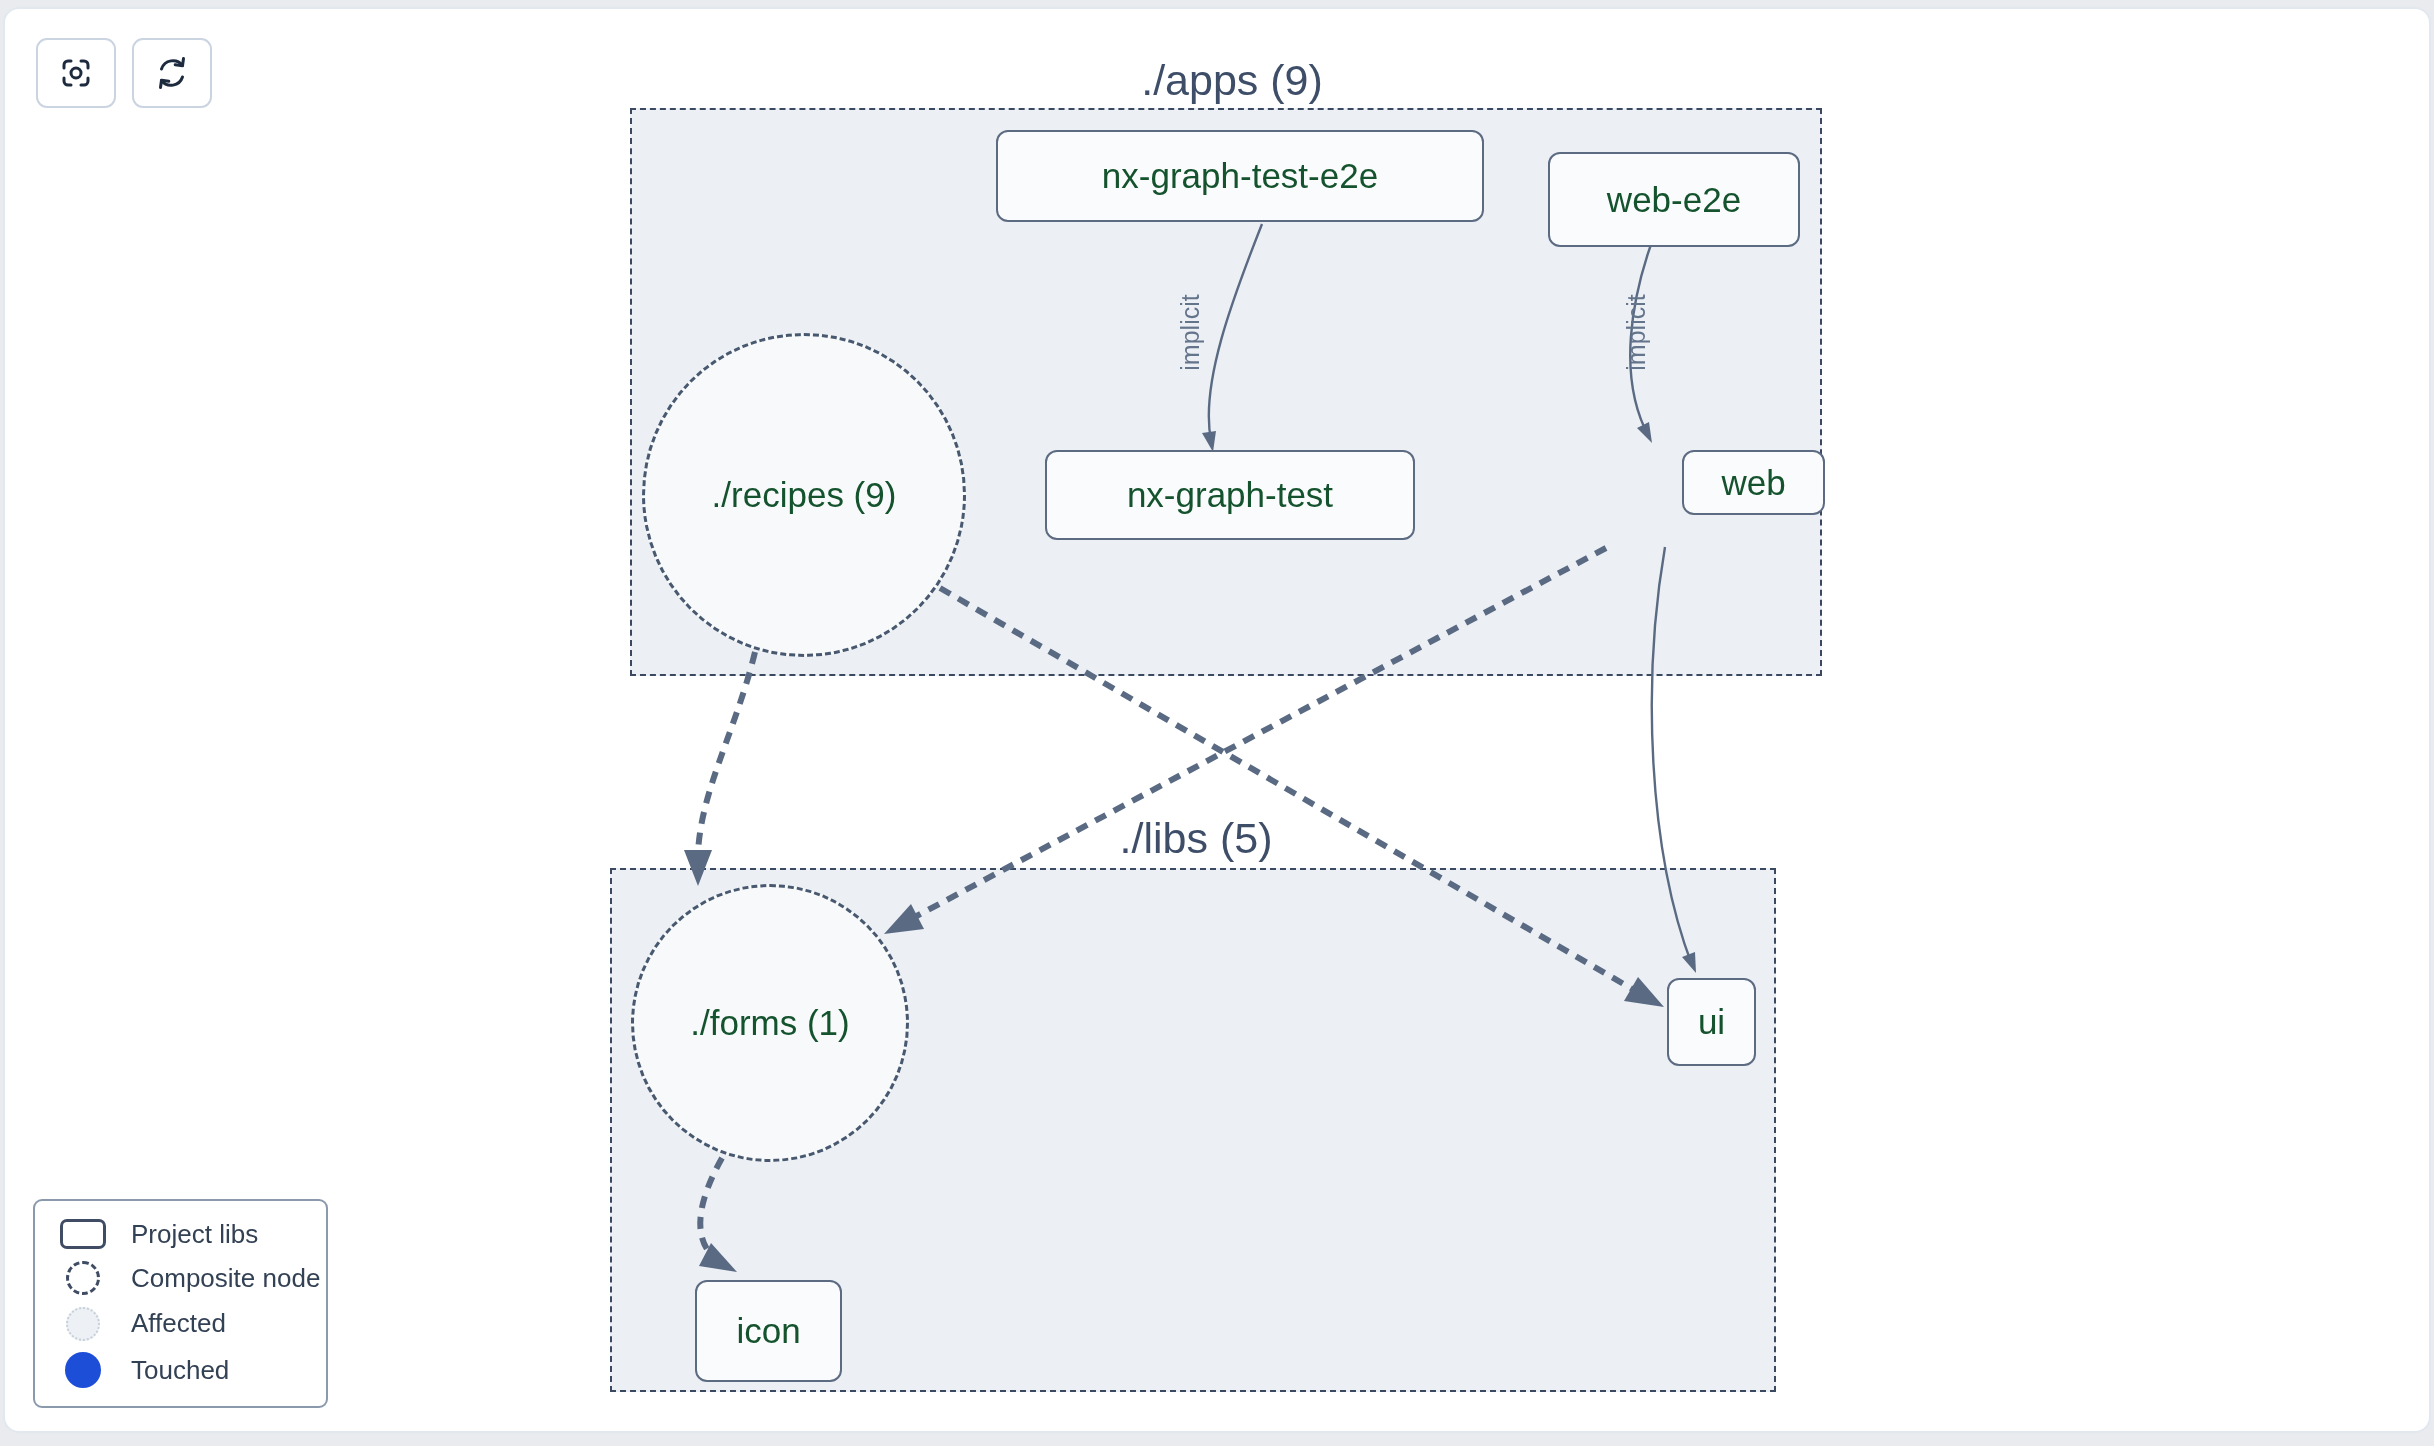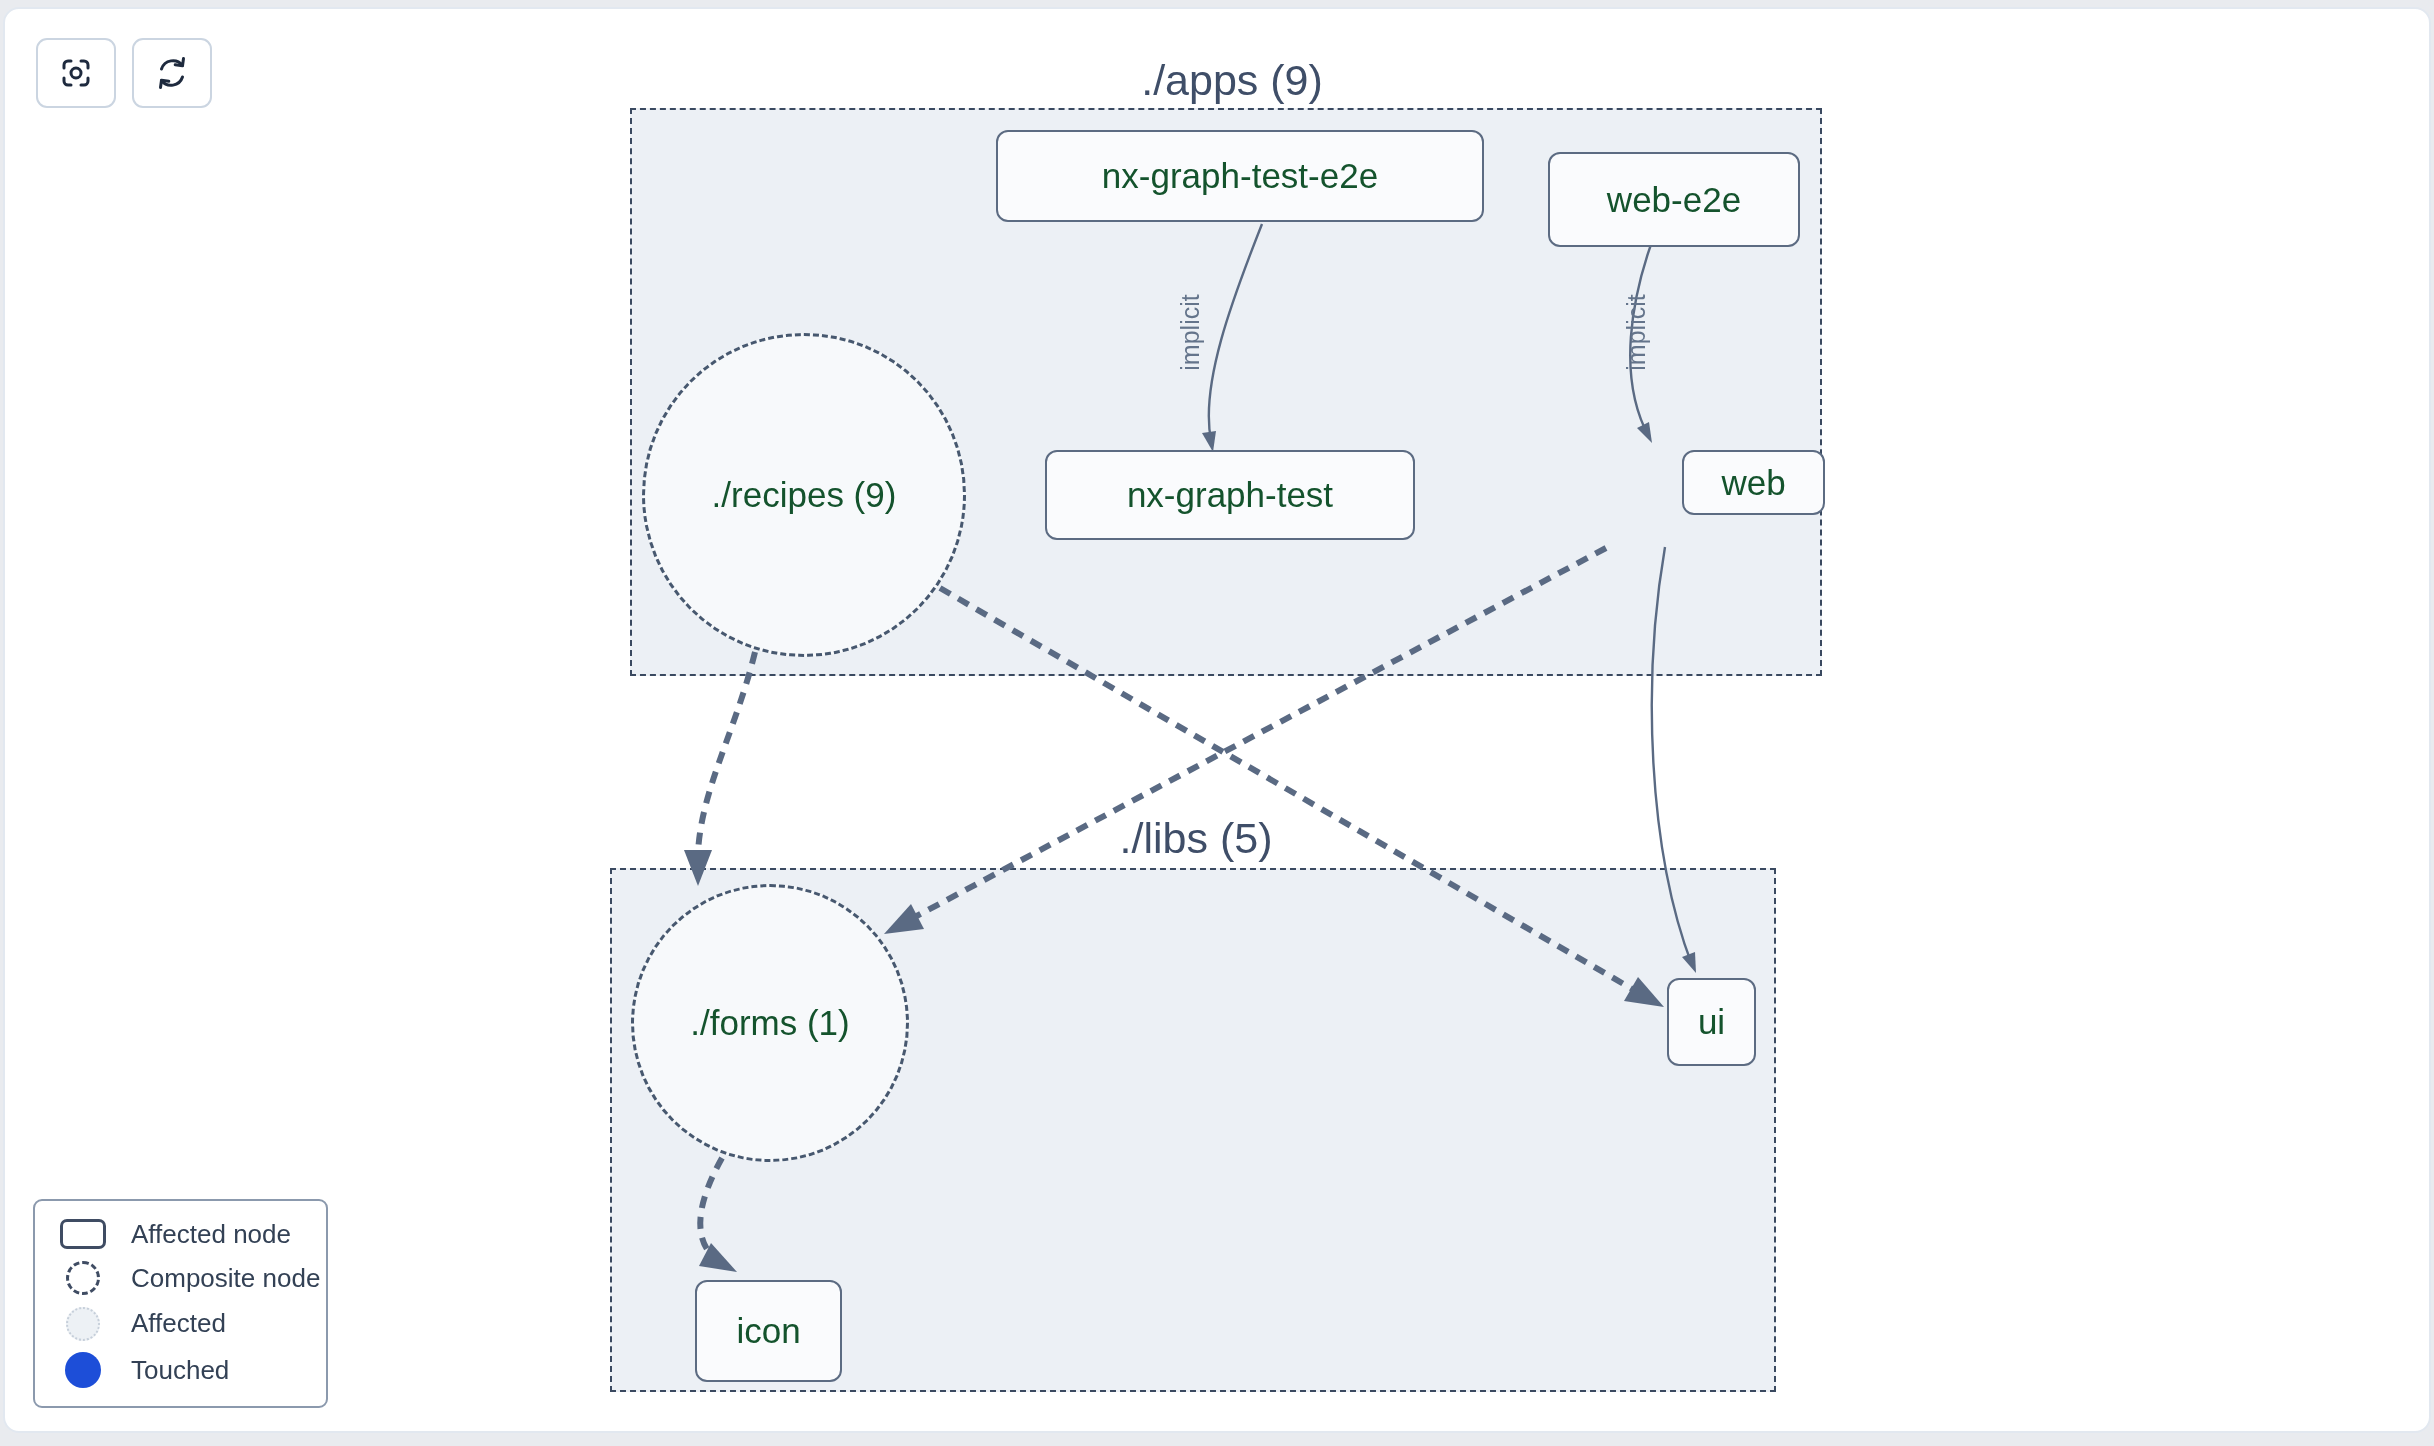--- a/index.html
+++ b/index.html
@@ -162,21 +162,21 @@
 </div>
 
 <div class="elabel el-1">implicit</div>
 <div class="elabel el-2">implicit</div>
 
 <div class="legend">
   <div class="lrow">
     <span class="lico">
         <span class="lg-rect"></span>
       </span>
-    <span class="ltext">Affected node</span>
+    <span class="ltext">Project libs</span>
   </div>
   <div class="lrow">
     <span class="lico">
         <span class="lg-dash"></span>
       </span>
     <span class="ltext">Composite node</span>
   </div>
   <div class="lrow">
     <span class="lico">
         <span class="lg-aff"></span>

